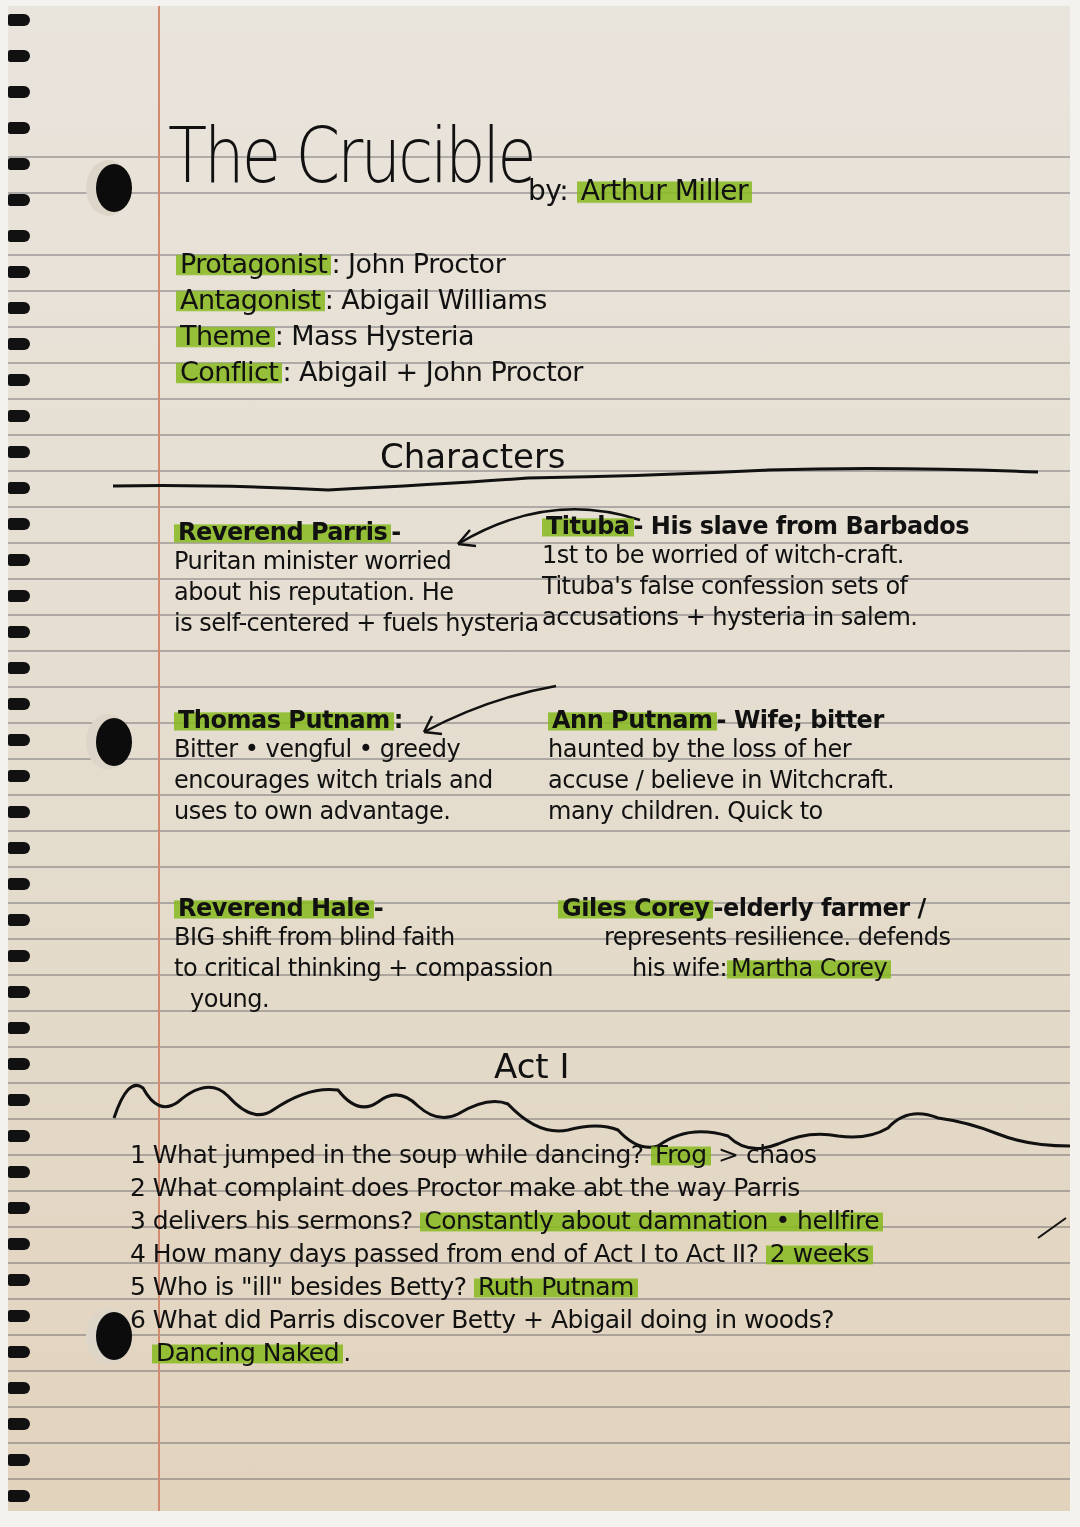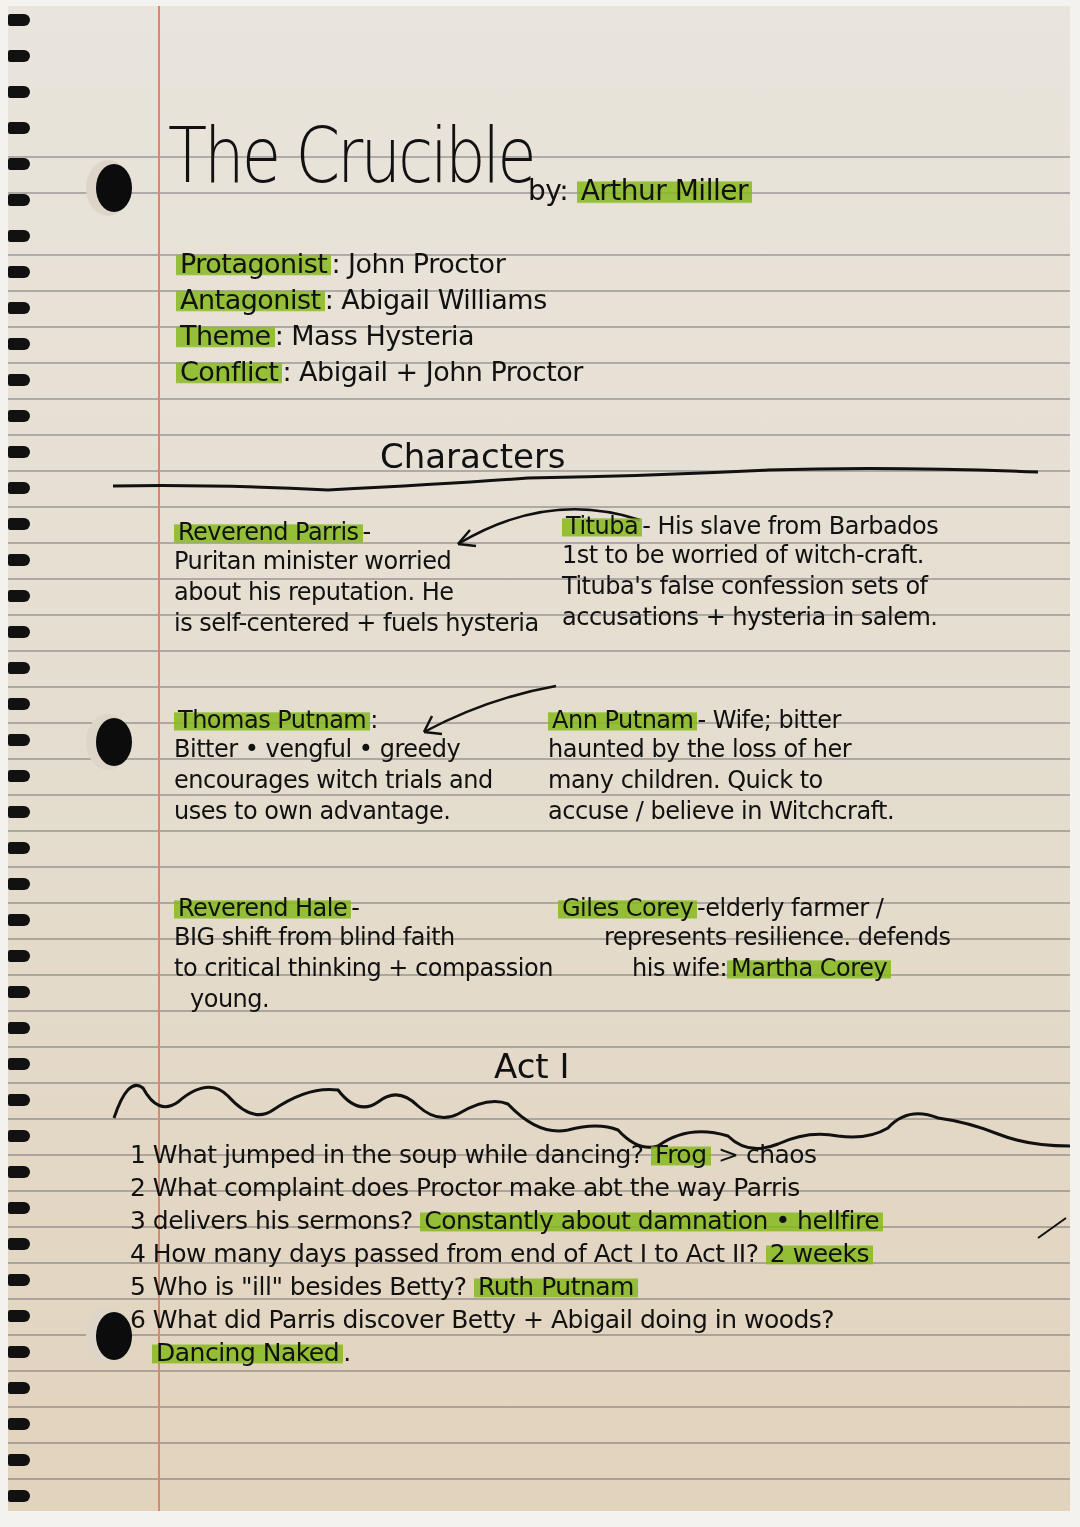--- a/index.html
+++ b/index.html
@@ -36,21 +36,21 @@
     font-family: "DejaVu Sans", sans-serif; letter-spacing: -0.5px;
   }
   .hl {
     background: linear-gradient(180deg, transparent 20%, rgba(135,185,30,0.85) 25%, rgba(135,185,30,0.85) 85%, transparent 90%);
     padding: 0 4px;
   }
   .title { font-size: 64px; font-weight: 300; letter-spacing: -3px; transform: scaleY(1.2); transform-origin: left bottom; }
   .byline { font-size: 28px; }
   .info { font-size: 27px; line-height: 36px; }
   .section { font-size: 34px; letter-spacing: 0; }
-  .char-head { font-size: 24px; }
+  .char-head { font-size: 24px; font-weight: bold; }
   .char-text { font-size: 24px; line-height: 31px; }
   .q { font-size: 25px; line-height: 33px; }
   svg.stroke { position: absolute; left: 0; top: 0; overflow: visible; }
 </style>
 </head>
 <body>
 
 <div class="page">
 
   <div>
@@ -168,39 +168,39 @@
     <path d="M 1030 1232 L 1058 1212" stroke="#111" stroke-width="2" fill="none"></path>
   </svg>
 
   <div class="hw" style="left:166px; top:512px;">
     <div class="char-head"><span class="hl">Reverend Parris</span><span>-</span></div>
     <div class="char-text">Puritan minister worried</div>
     <div class="char-text">about his reputation. He</div>
     <div class="char-text">is self-centered + fuels hysteria</div>
   </div>
 
-  <div class="hw" style="left:554px; top:506px;">
+  <div class="hw" style="left:534px; top:506px;">
     <div class="char-head"><span class="hl">Tituba</span><span>-</span> <span>His slave from Barbados</span></div>
     <div class="char-text">1st to be worried of witch-craft.</div>
     <div class="char-text">Tituba's false confession sets of</div>
     <div class="char-text">accusations + hysteria in salem.</div>
   </div>
 
   <div class="hw" style="left:166px; top:700px;">
     <div class="char-head"><span class="hl">Thomas Putnam</span><span>:</span></div>
     <div class="char-text">Bitter • vengful • greedy</div>
     <div class="char-text">encourages witch trials and</div>
     <div class="char-text">uses to own advantage.</div>
   </div>
 
   <div class="hw" style="left:540px; top:700px;">
     <div class="char-head"><span class="hl">Ann Putnam</span><span>-</span> <span>Wife; bitter</span></div>
     <div class="char-text">haunted by the loss of her</div>
+    <div class="char-text">accuse / believe in Witchcraft.</div>
     <div class="char-text">many children. Quick to</div>
-    <div class="char-text">accuse / believe in Witchcraft.</div>
   </div>
 
   <div class="hw" style="left:166px; top:888px;">
     <div class="char-head"><span class="hl">Reverend Hale</span><span>-</span></div>
     <div class="char-text">BIG shift from blind faith</div>
     <div class="char-text">to critical thinking + compassion</div>
     <div class="char-text" style="padding-left:16px">young.</div>
   </div>
 
   <div class="hw" style="left:550px; top:888px;">

